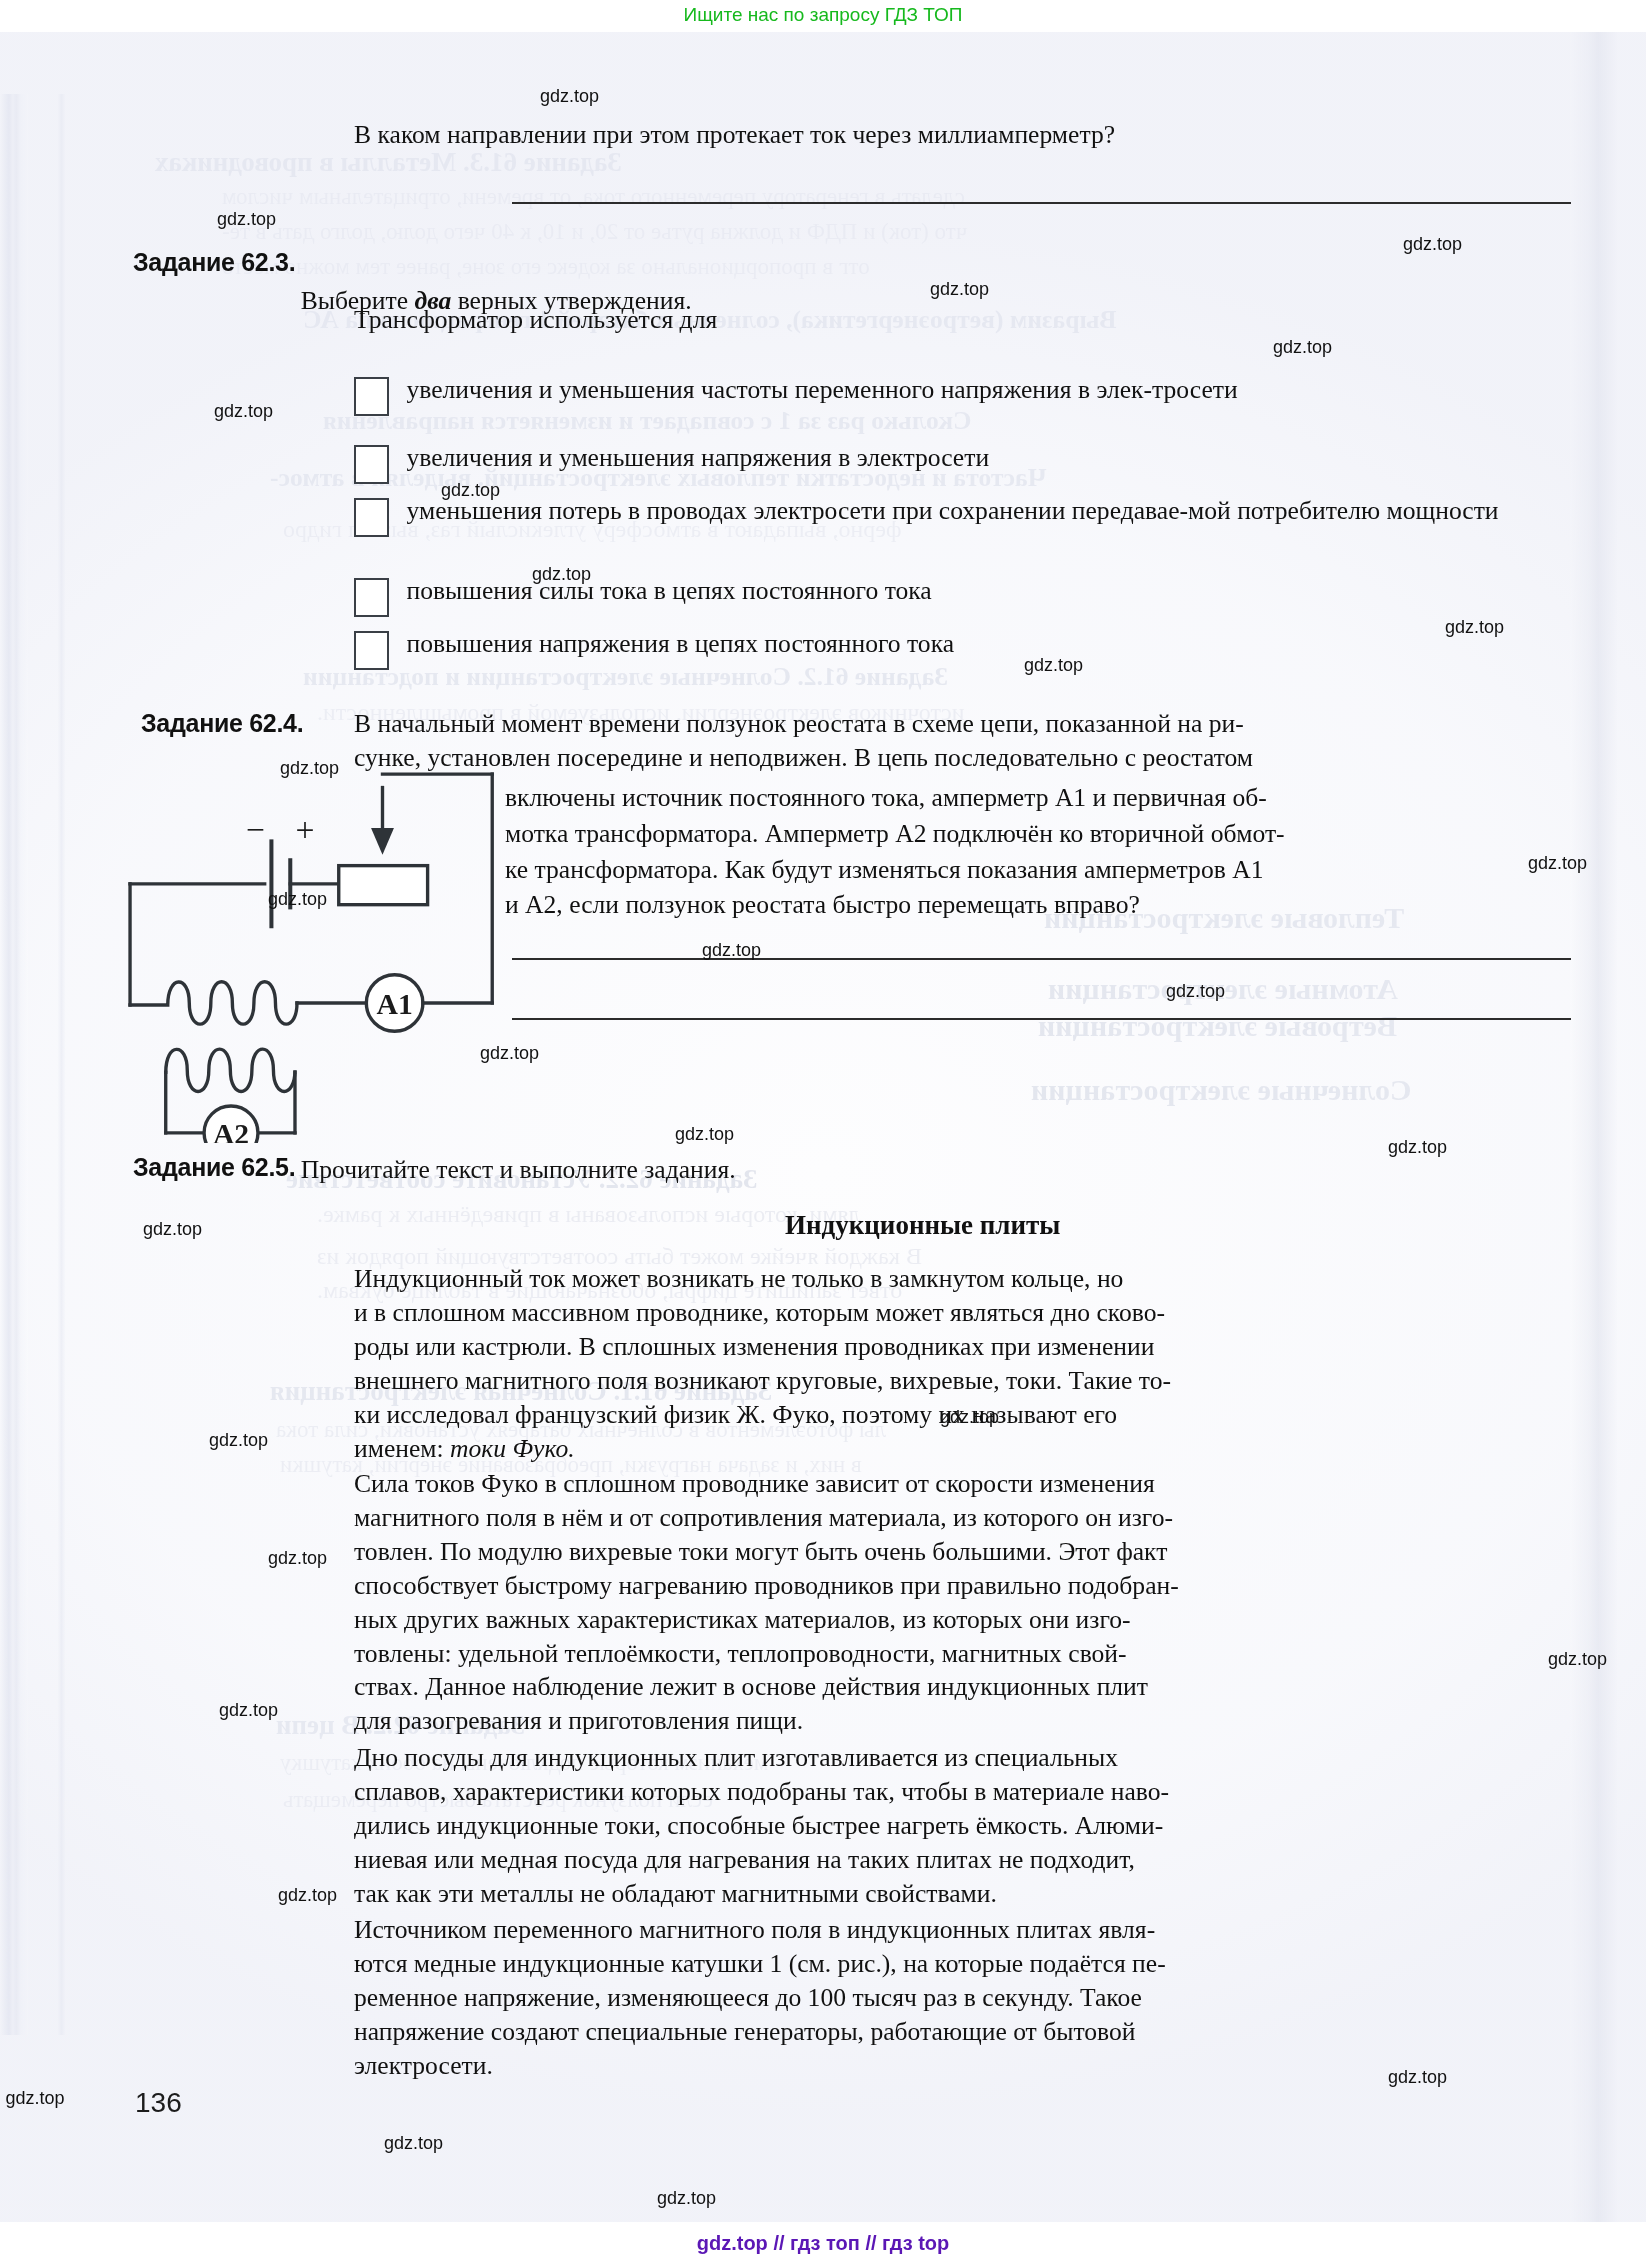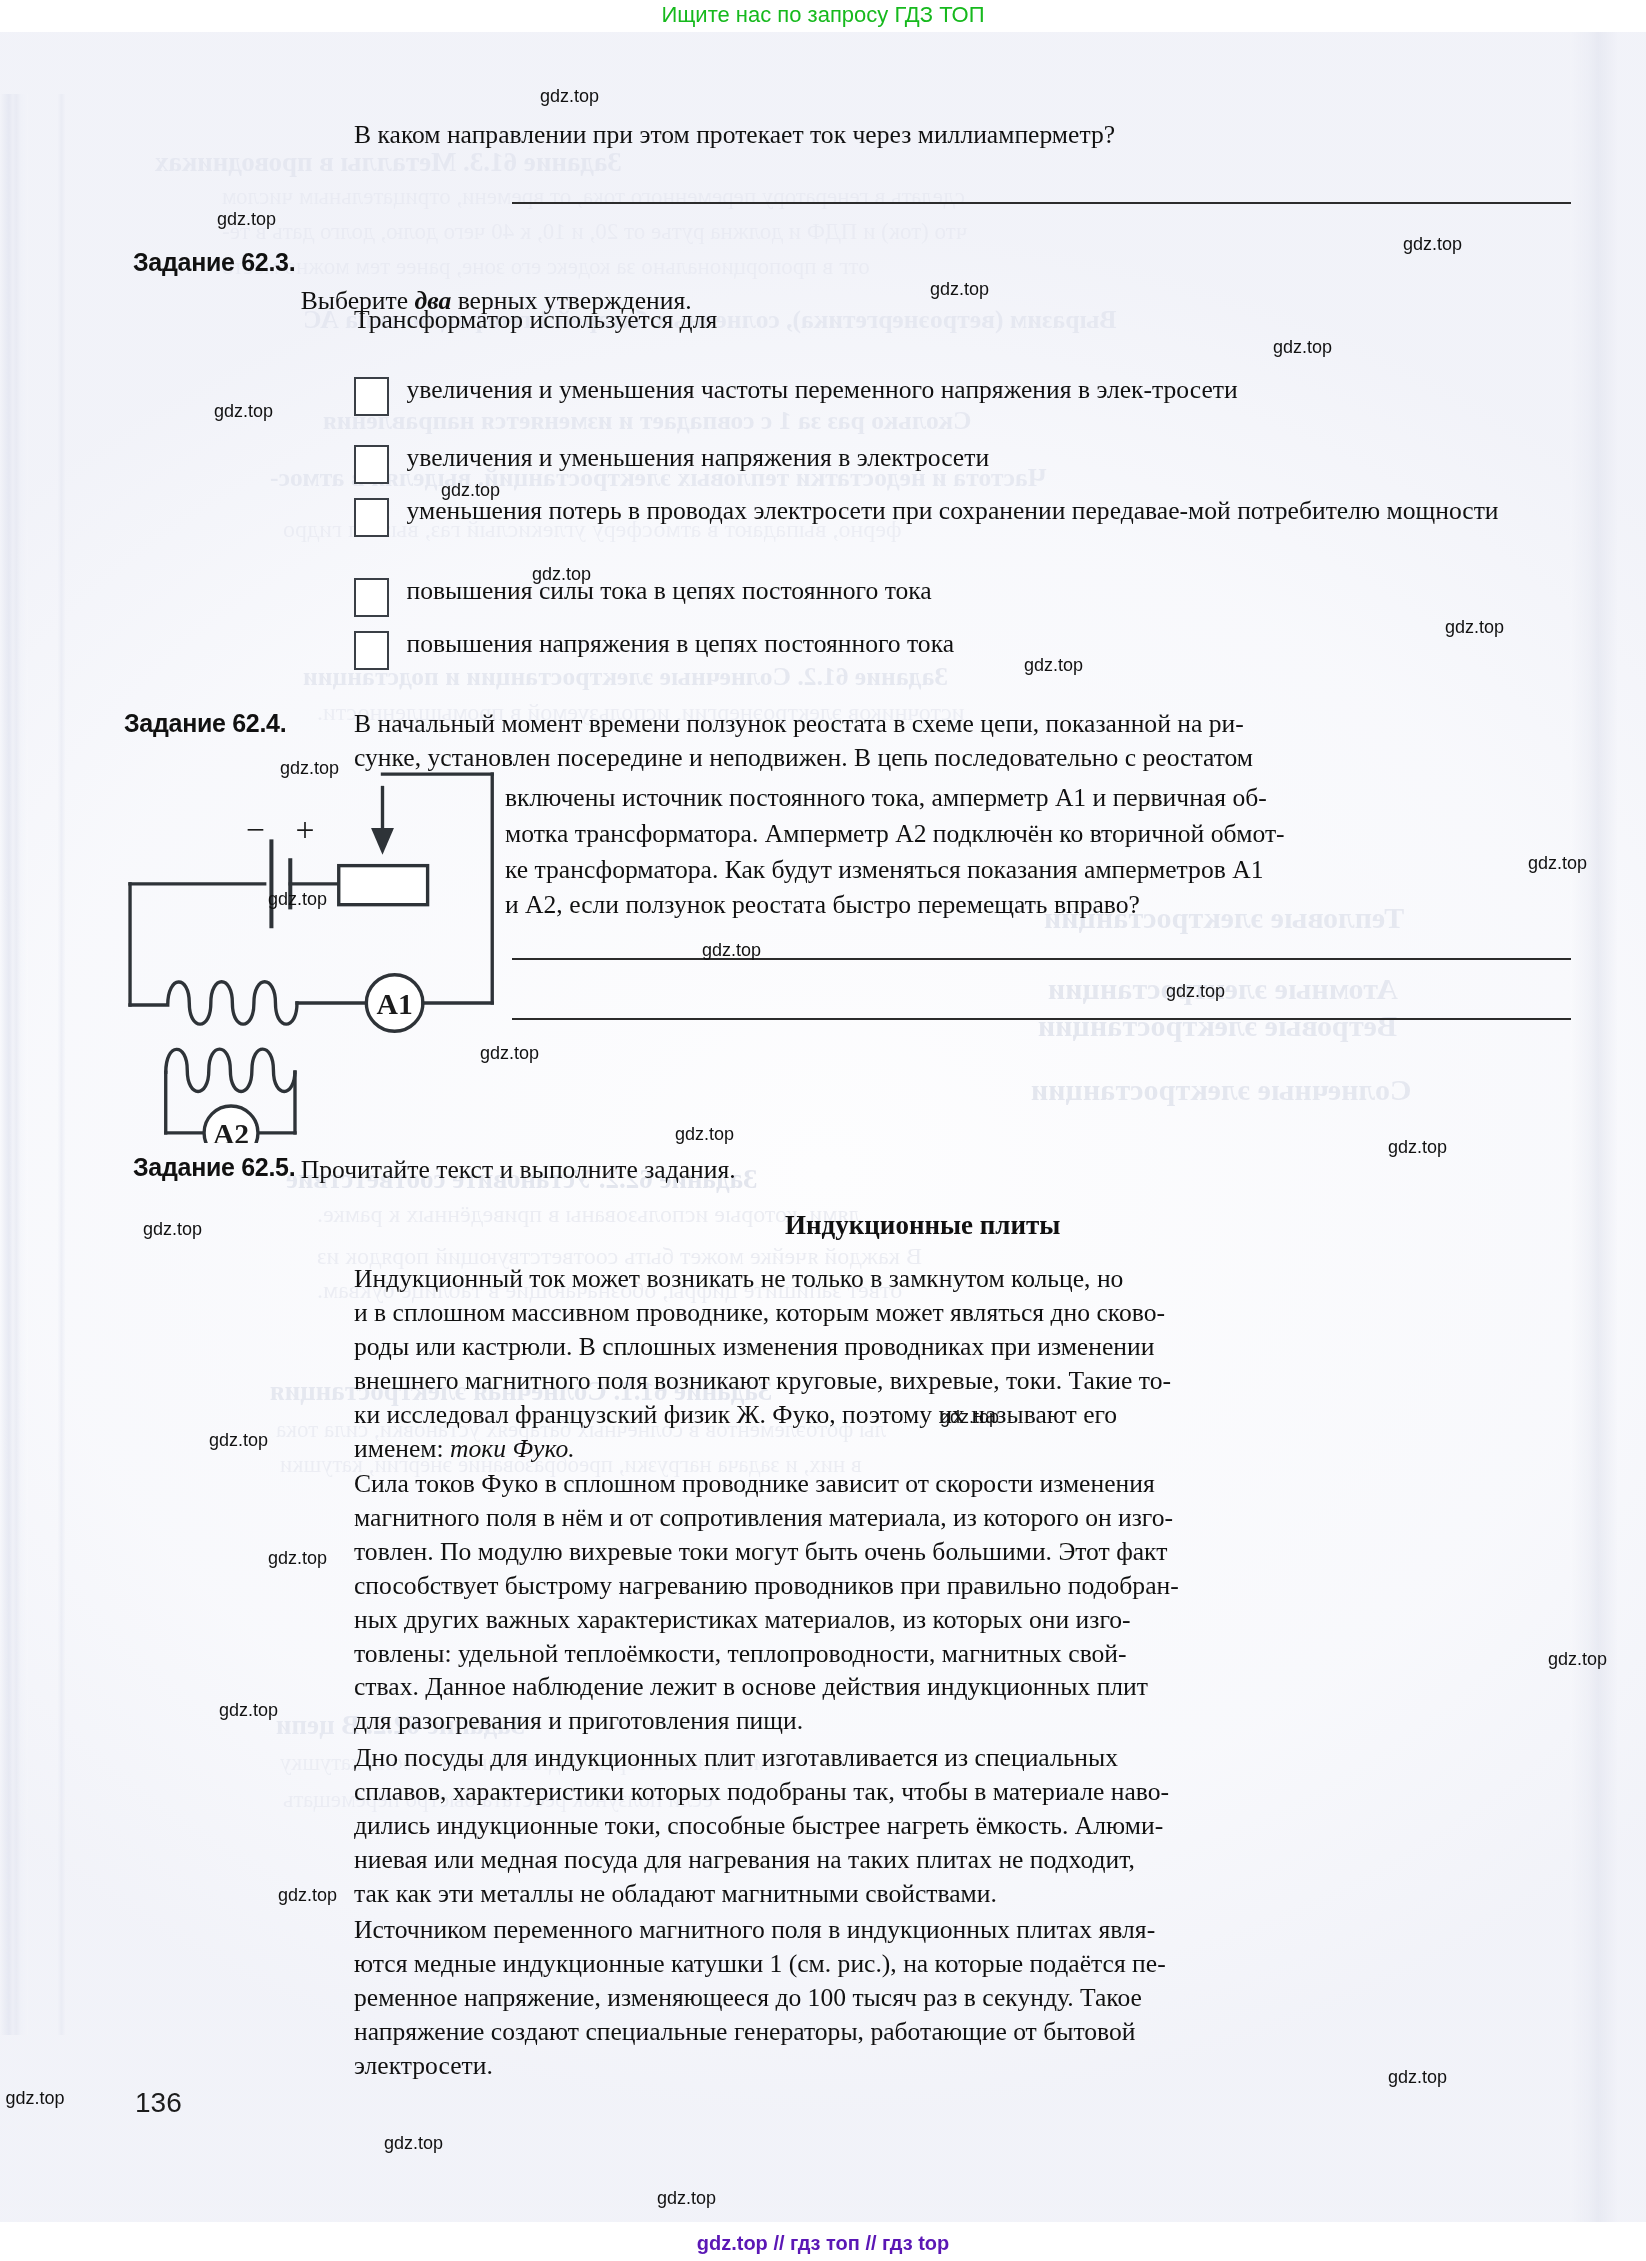--- a/index.html
+++ b/index.html
@@ -25,21 +25,21 @@
     width: 1646px;
     height: 30px;
     display: flex;
     align-items: center;
     justify-content: center;
     background: #ffffff;
   }
   .promo-text {
     color: #16b91d;
     font-family: "Liberation Sans", sans-serif;
-    font-size: 22px;
+    font-size: 19px;
     font-weight: 400;
     letter-spacing: 0px;
     white-space: nowrap;
   }
 
   
   .sheet {
     position: absolute;
     top: 32px; left: 0;
     width: 1646px;
@@ -294,21 +294,21 @@
       <div class="opt" style="left:354px; top:542px; width:1220px;">
         <span class="checkbox"></span>
         <span class="opt-text">повышения силы тока в цепях постоянного тока</span>
       </div>
 
       <div class="opt" style="left:354px; top:595px; width:1220px;">
         <span class="checkbox"></span>
         <span class="opt-text">повышения напряжения в цепях постоянного тока</span>
       </div>
 
-      <div class="task-row" style="left:124px; top:677px;justify-content:flex-end;">
+      <div class="task-row" style="left:141px; top:677px;justify-content:flex-end;">
         <span class="task-label">Задание 62.4.</span>
       </div>
       <div class="q-line" style="left:354px; top:677px;">В начальный момент времени ползунок реостата в схеме цепи, показанной на ри-</div>
       <div class="q-line" style="left:354px; top:711px;">сунке, установлен посередине и неподвижен. В цепь последовательно с реостатом</div>
       <div class="q-line" style="left:505px; top:751px;">включены источник постоянного тока, амперметр A1 и первичная об-</div>
       <div class="q-line" style="left:505px; top:787px;">мотка трансформатора. Амперметр A2 подключён ко вторичной обмот-</div>
       <div class="q-line" style="left:505px; top:823px;">ке трансформатора. Как будут изменяться показания амперметров A1</div>
       <div class="q-line" style="left:505px; top:858px;">и A2, если ползунок реостата быстро перемещать вправо?</div>
 
       <div class="circuit" style="left:88px; top:734px;">

